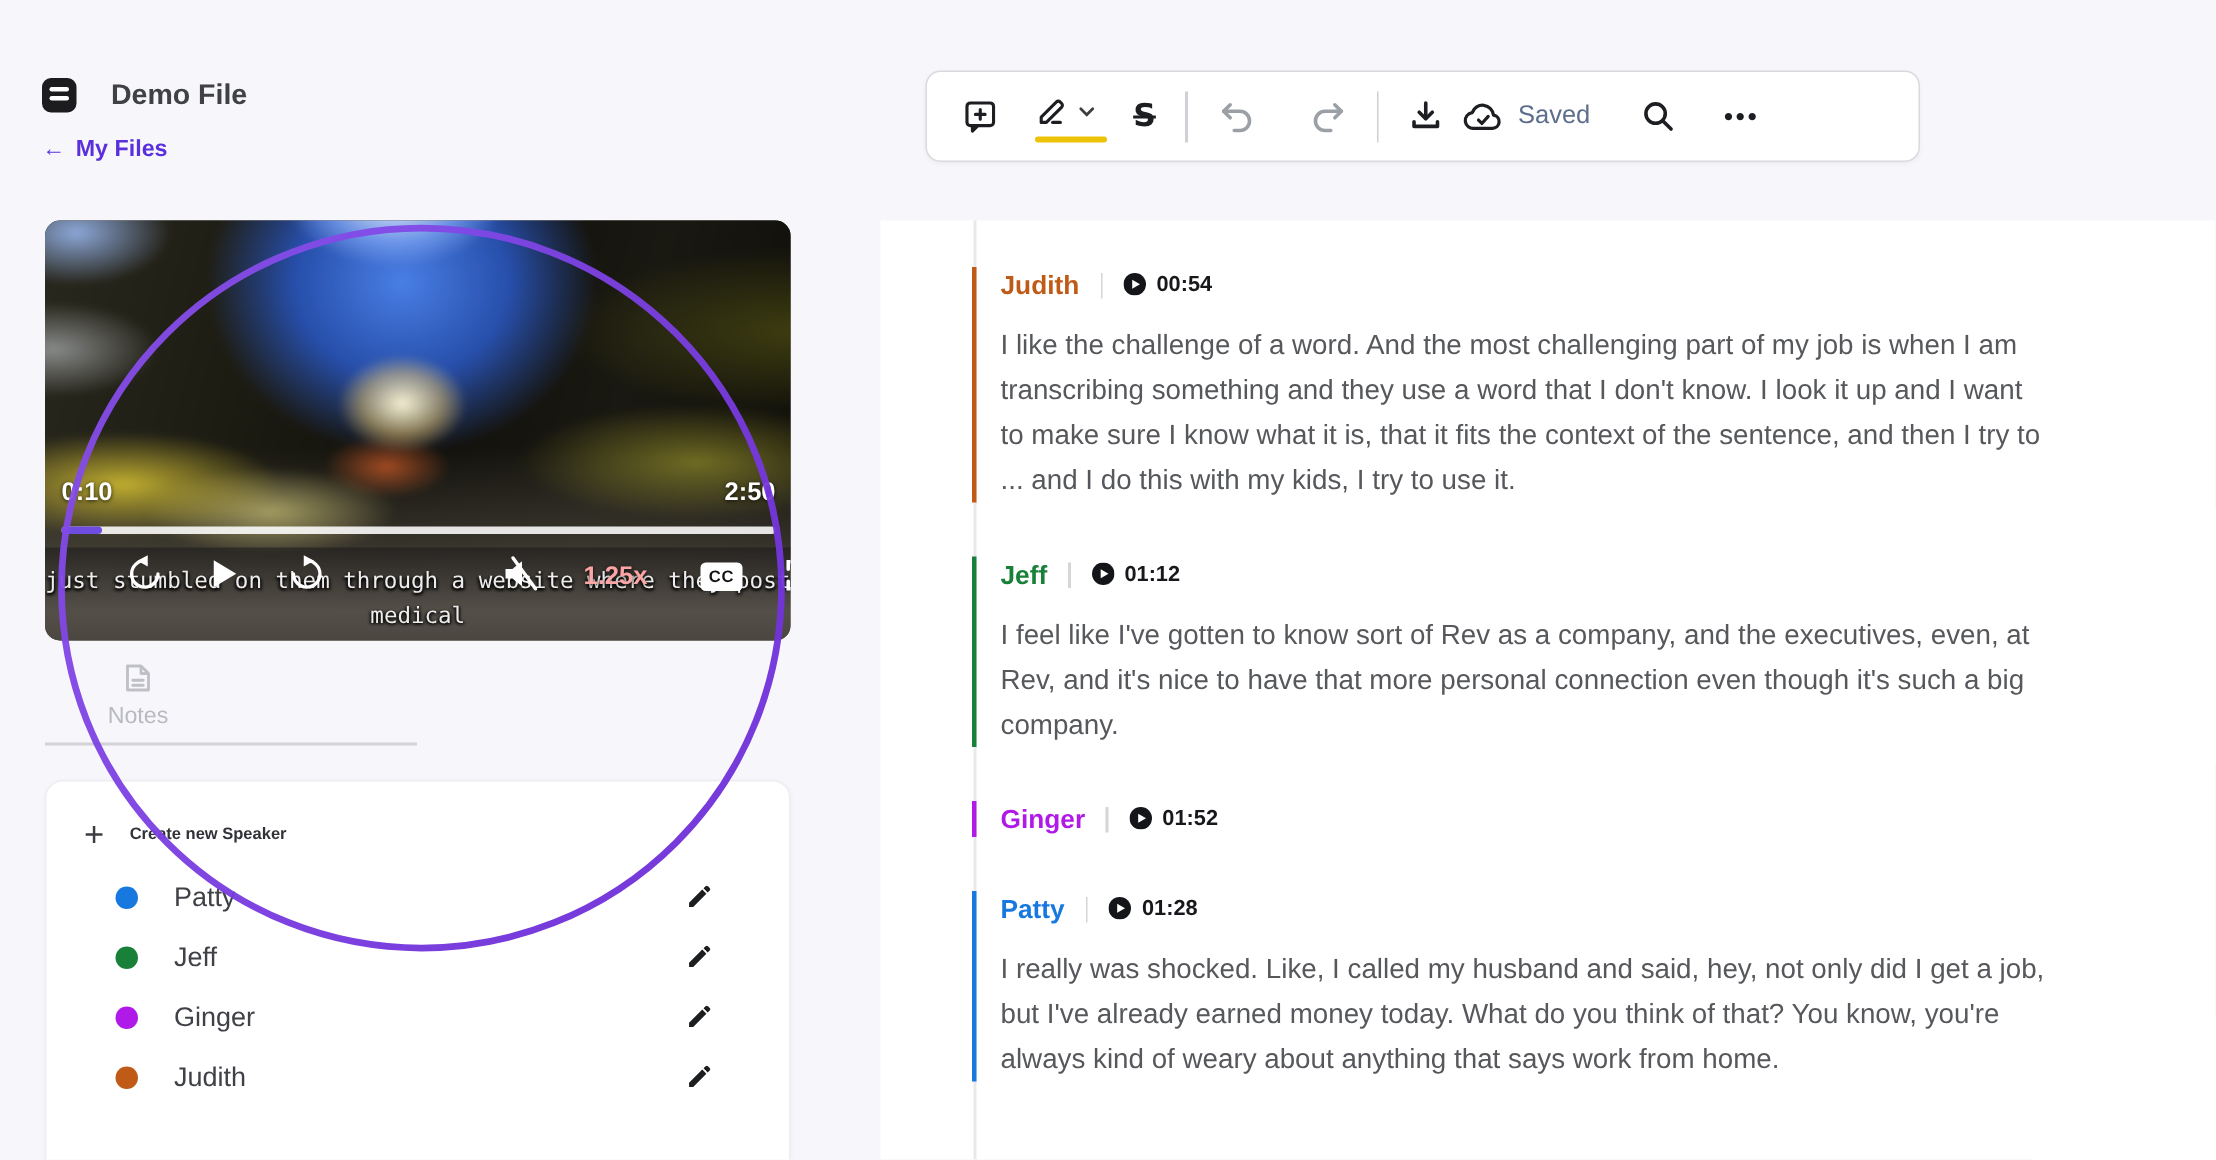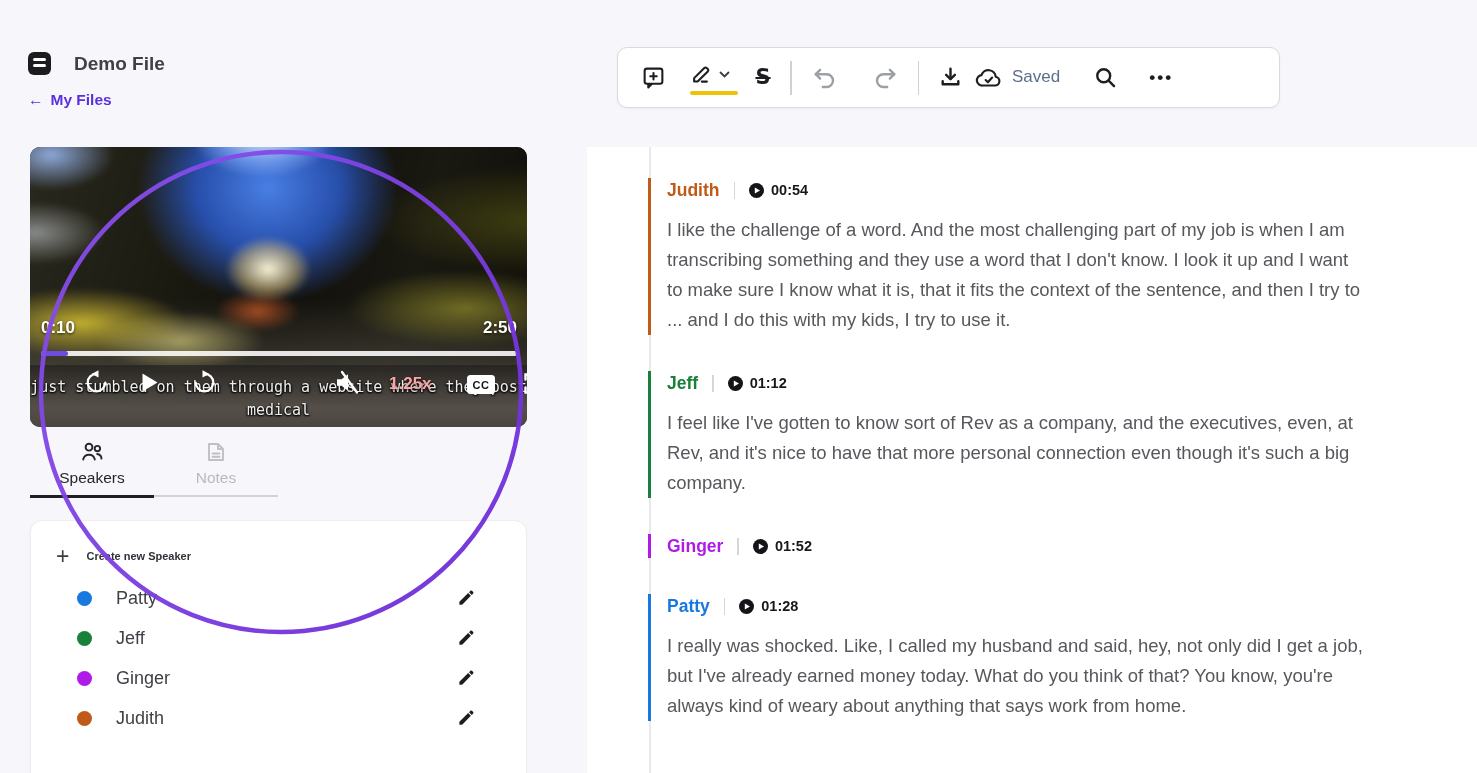--- a/index.html
+++ b/index.html
@@ -80,21 +80,21 @@
   .speaker-name { font-size:18px; color:#3f4146; margin-left:24px; }
   .edit-btn { position:absolute; right:49px; top:50%; transform:translateY(-50%); cursor:pointer; width:20px; height:20px; }
 
   
   .transcript-panel { position:absolute; left:587px; top:147px; right:0; bottom:0; background:#fff; padding:31px 40px 0 61px; }
   .transcript-panel::before { content:""; position:absolute; left:62px; top:0; bottom:0; width:1.5px; background:#e9e9ed; }
   .t-block { border-left:3.5px solid; padding-left:16px; margin-bottom:36px; width:722px; position:relative; }
   .t-head { display:flex; align-items:center; gap:14px; height:24px; margin-bottom:13px; cursor:pointer; }
   .t-name { font-size:17.5px; font-weight:bold; }
   .t-sep { width:1.5px; height:17px; background:#d5d5da; }
-  .t-time-group { display:flex; align-items:center; gap:7px; }
+  .t-time-group { display:flex; align-items:flex-start; gap:7px; }
   .t-time { font-size:14.5px; font-weight:bold; color:#17181b; }
   .t-body { font-size:18.5px; line-height:30px; color:#56585c; max-width:700px; }
 
   
   .annotation { position:absolute; left:0; top:0; z-index:60; pointer-events:none; }
 
   svg { display:block; }
 </style>
 </head>
 <body>
@@ -214,29 +214,20 @@
     <svg width="21" height="21" viewBox="0 0 21 21" fill="none" stroke="#fff" stroke-width="2.4" stroke-linecap="round">
       <path d="M1.5 6.5 V1.5 H6.5"></path>
       <path d="M14.5 1.5 H19.5 V6.5"></path>
       <path d="M19.5 14.5 V19.5 H14.5"></path>
       <path d="M6.5 19.5 H1.5 V14.5"></path>
     </svg>
   </div>
 </div>
 
 <div class="tabs">
-  <div class="tab active">
-    <svg width="24" height="22" viewBox="0 0 24 22" fill="none" stroke="#26262b" stroke-width="1.9" stroke-linecap="round">
-      <circle cx="9" cy="6.2" r="3.4"></circle>
-      <path d="M3.2 18.5 a5.9 5.9 0 0 1 11.6 0"></path>
-      <circle cx="17.4" cy="7.6" r="2.7"></circle>
-      <path d="M17.2 13 a4.9 4.9 0 0 1 4.3 4.6"></path>
-    </svg>
-    <span class="tab-label">Speakers</span>
-  </div>
   <div class="tab inactive">
     <svg width="20" height="22" viewBox="0 0 20 22" fill="none" stroke="#bfc0c6" stroke-width="1.9" stroke-linejoin="round">
       <path d="M3 3 h9 l5 5 v11 H3 z"></path>
       <path d="M12 3 v5 h5"></path>
       <path d="M6.5 12.5 h7 M6.5 15.8 h7" stroke-linecap="round"></path>
     </svg>
     <span class="tab-label">Notes</span>
   </div>
 </div>
 

